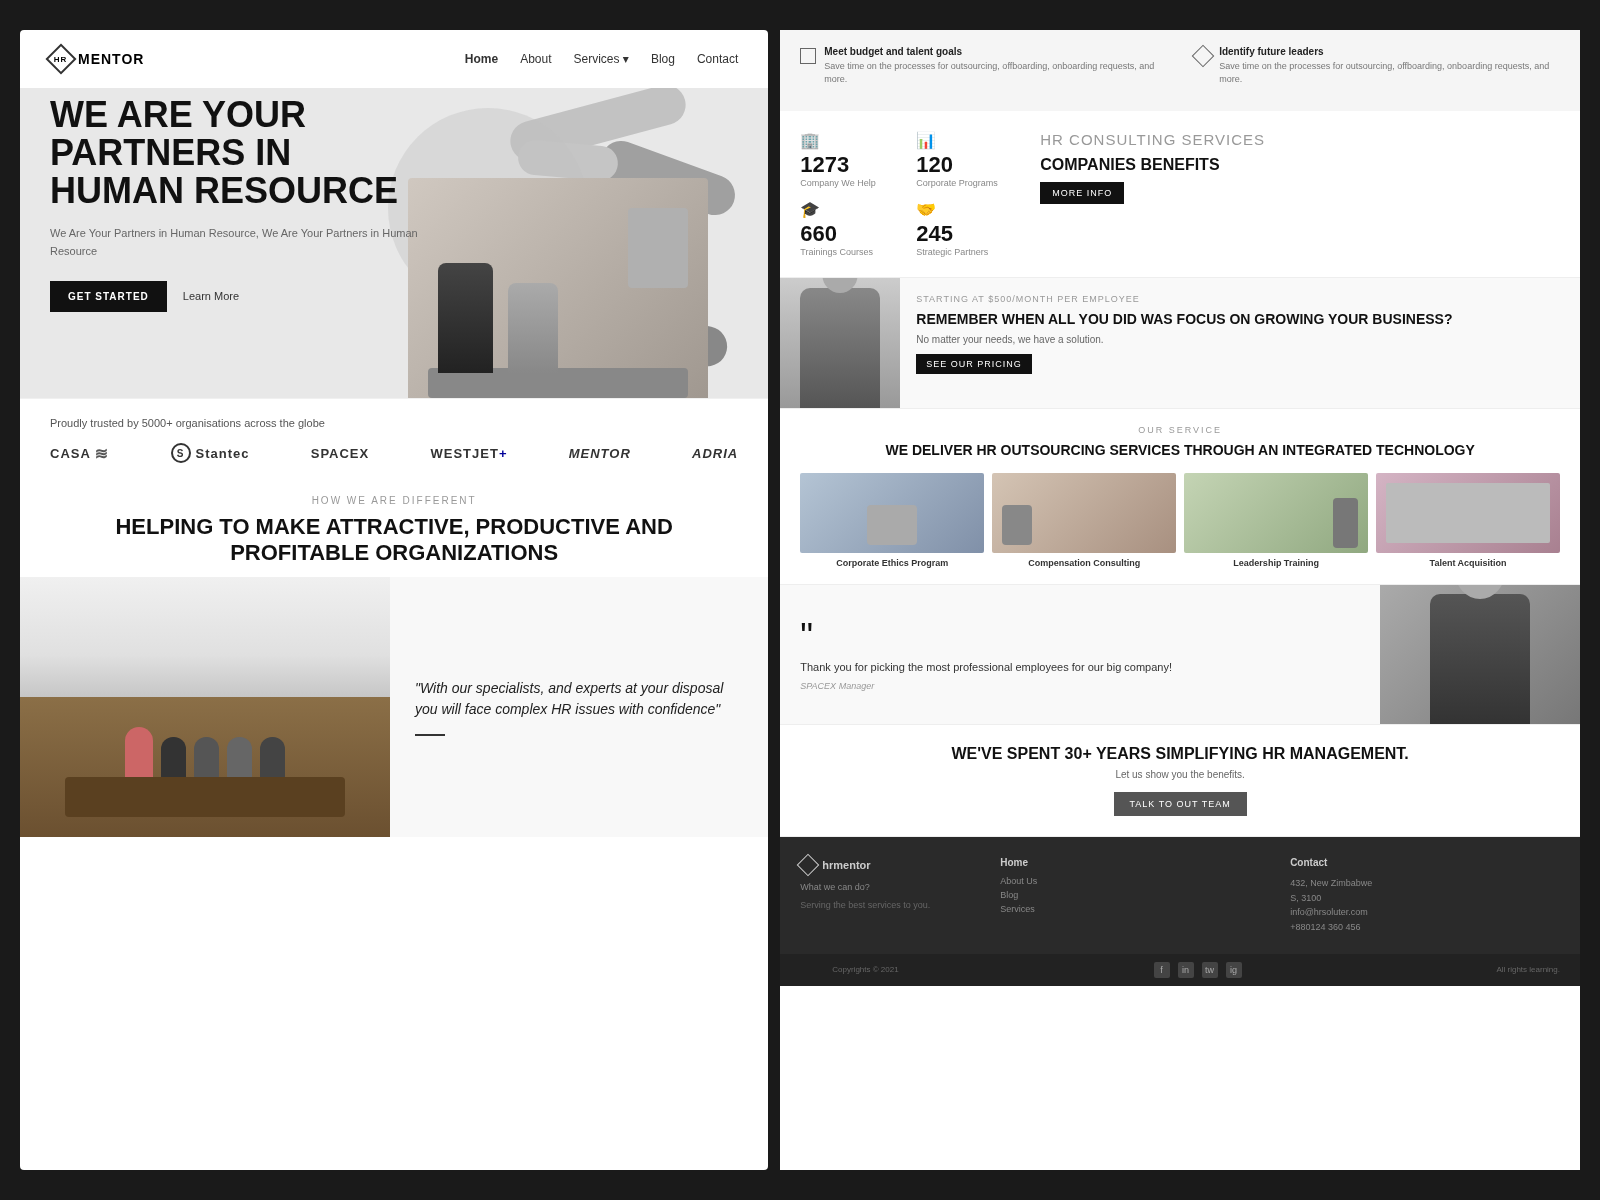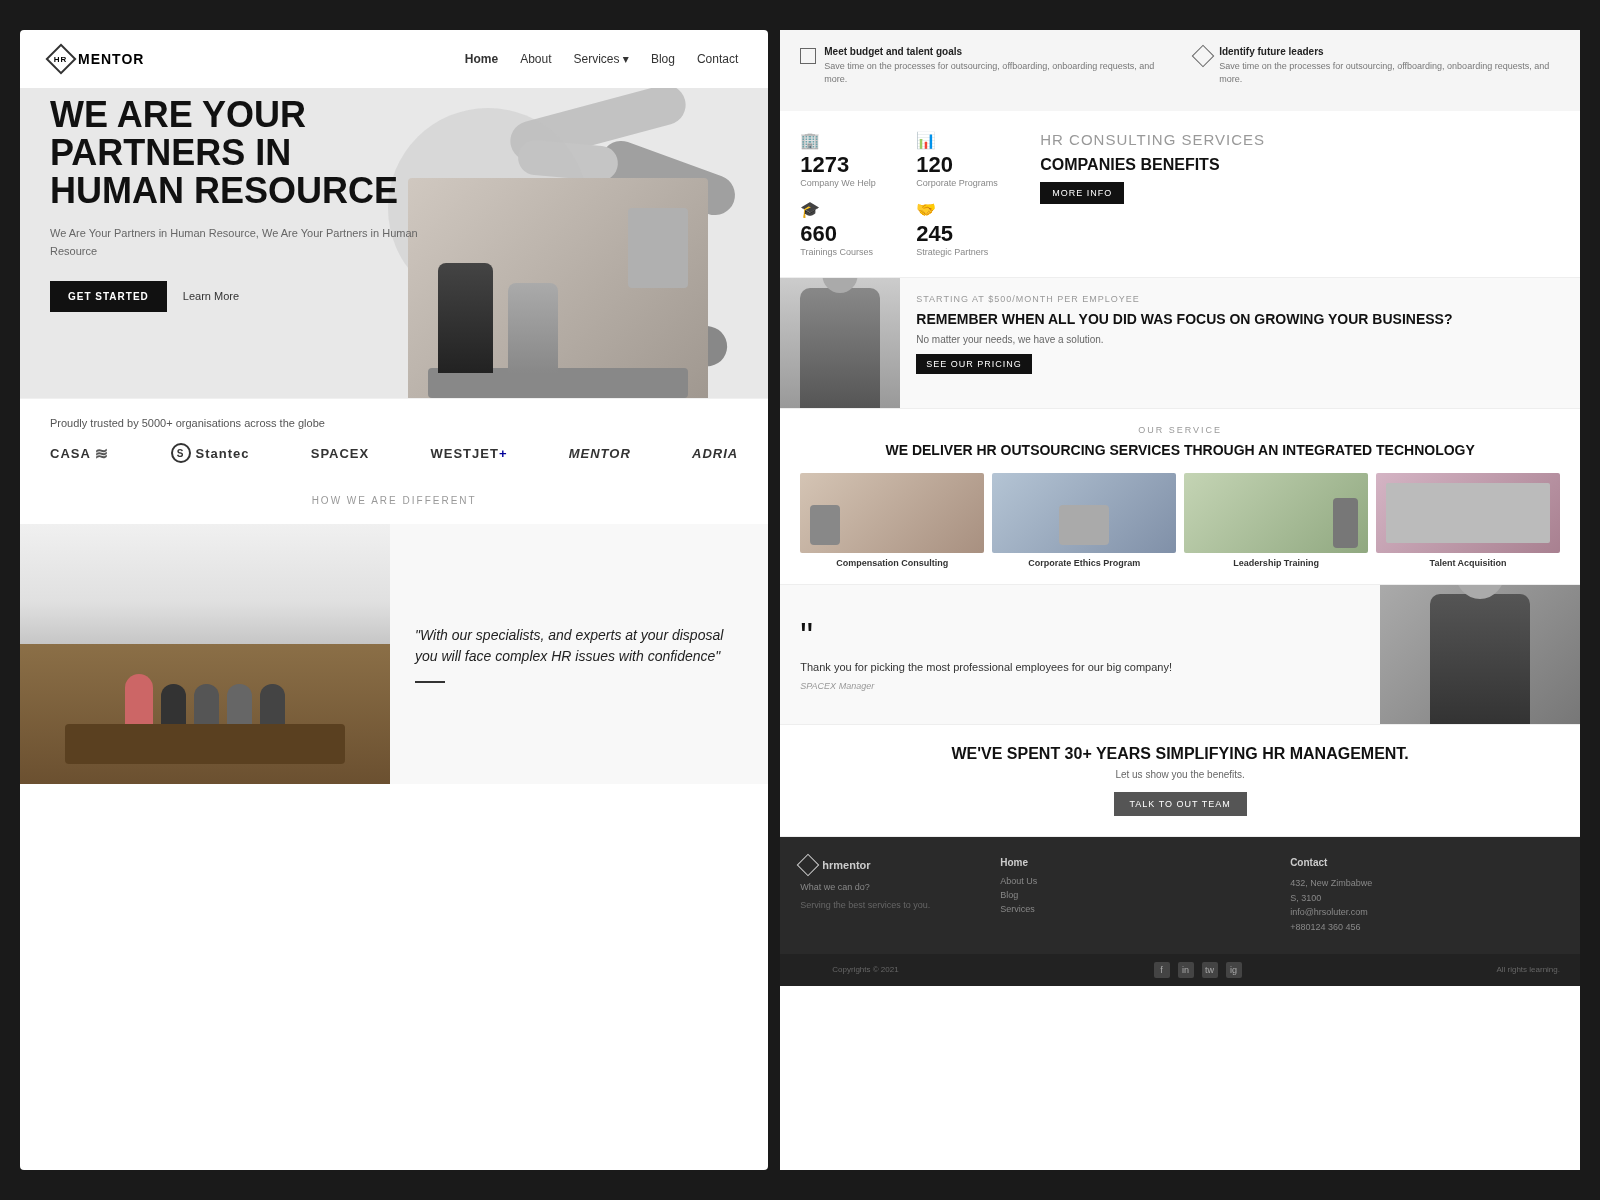--- a/index.html
+++ b/index.html
@@ -675,20 +675,21 @@
           <span style="font-style:italic">MENTOR</span>
         </div>
         <div class="brand-logo">
           <span style="font-style:italic;font-weight:900">ADRIA</span>
         </div>
       </div>
     </div>
 
     <div class="how-section">
       <p class="how-label">HOW WE ARE DIFFERENT</p>
+      <h2 class="how-title">HELPING TO MAKE ATTRACTIVE, PRODUCTIVE AND PROFITABLE ORGANIZATIONS</h2>
     </div>
 
     <div class="bottom-left">
       <div class="meeting-photo">
 
         <div style="position:absolute;top:0;left:0;right:0;bottom:0;background:linear-gradient(180deg,#f0f0f0 0%,#e0e0e0 30%,#c0c0c0 50%);"></div>
         <div style="position:absolute;bottom:0;left:0;right:0;height:140px;background:linear-gradient(180deg,#8b6f47,#6b5030);"></div>
 
         <div style="position:absolute;bottom:50px;left:0;right:0;display:flex;justify-content:center;gap:8px;">
           <div style="width:28px;height:60px;background:#cc6666;border-radius:14px 14px 4px 4px;"></div>
@@ -769,30 +770,30 @@
         <div class="business-sub">No matter your needs, we have a solution.</div>
         <button class="see-pricing-btn">SEE OUR PRICING</button>
       </div>
     </div>
 
     <div class="service-section">
       <div class="service-label">OUR SERVICE</div>
       <div class="service-title">WE DELIVER HR OUTSOURCING SERVICES THROUGH AN INTEGRATED TECHNOLOGY</div>
       <div class="service-cards">
         <div class="service-card">
+          <div class="service-img service-img-2">
+            <div style="position:absolute;bottom:8px;left:50%;transform:translateX(-50%);width:50px;height:40px;background:#aaa;border-radius:4px;"></div>
+          </div>
+          <div class="service-card-label">Corporate Ethics Program</div>
+        </div>
+        <div class="service-card">
           <div class="service-img service-img-1">
             <div style="position:absolute;bottom:8px;left:10px;width:30px;height:40px;background:#888;border-radius:4px;"></div>
           </div>
           <div class="service-card-label">Compensation Consulting</div>
-        </div>
-        <div class="service-card">
-          <div class="service-img service-img-2">
-            <div style="position:absolute;bottom:8px;left:50%;transform:translateX(-50%);width:50px;height:40px;background:#aaa;border-radius:4px;"></div>
-          </div>
-          <div class="service-card-label">Corporate Ethics Program</div>
         </div>
         <div class="service-card">
           <div class="service-img service-img-3">
             <div style="position:absolute;bottom:5px;right:10px;width:25px;height:50px;background:#777;border-radius:4px;"></div>
           </div>
           <div class="service-card-label">Leadership Training</div>
         </div>
         <div class="service-card">
           <div class="service-img service-img-4">
             <div style="position:absolute;top:10px;left:10px;right:10px;bottom:10px;background:#bbb;border-radius:2px;"></div>

